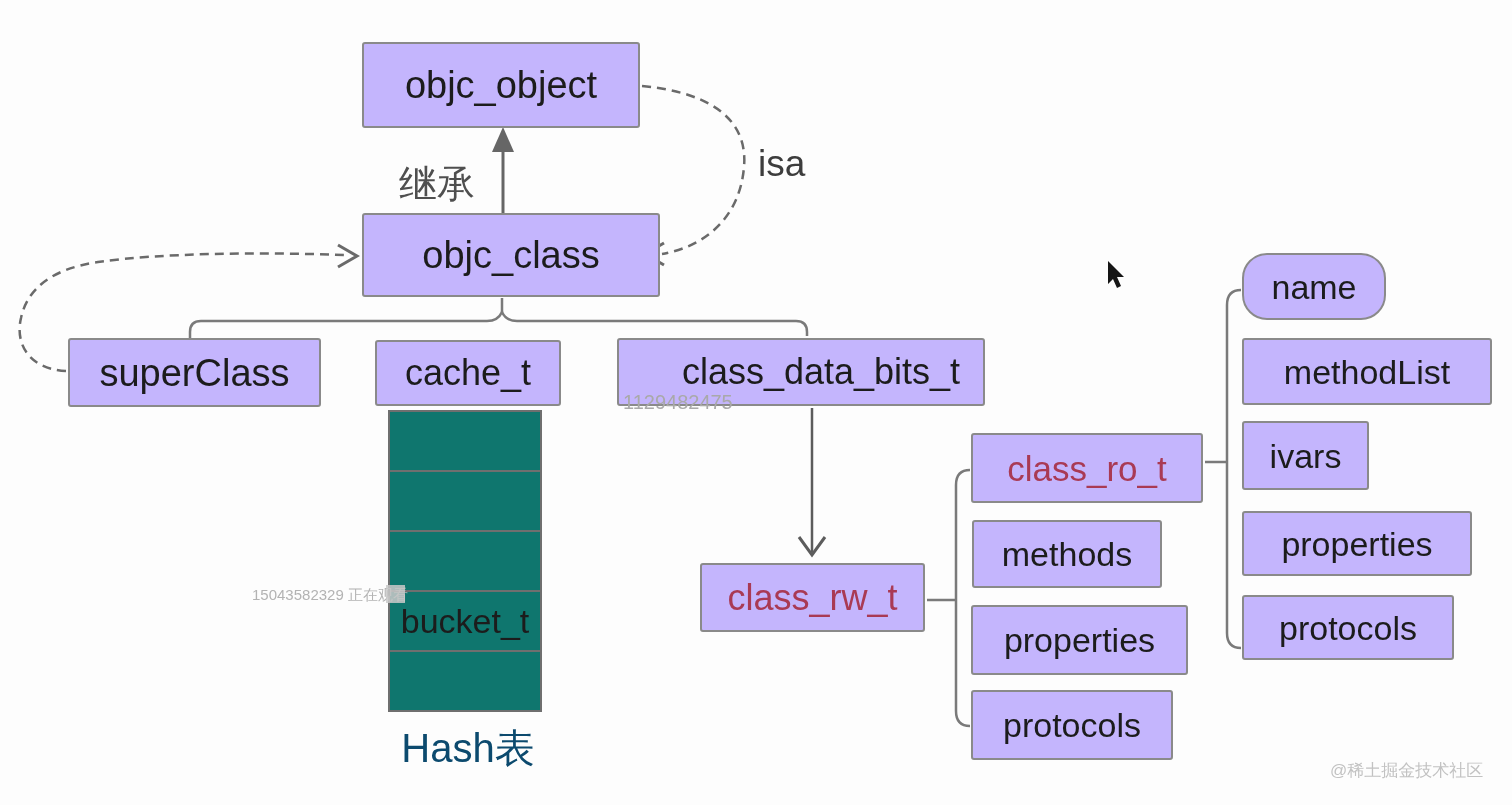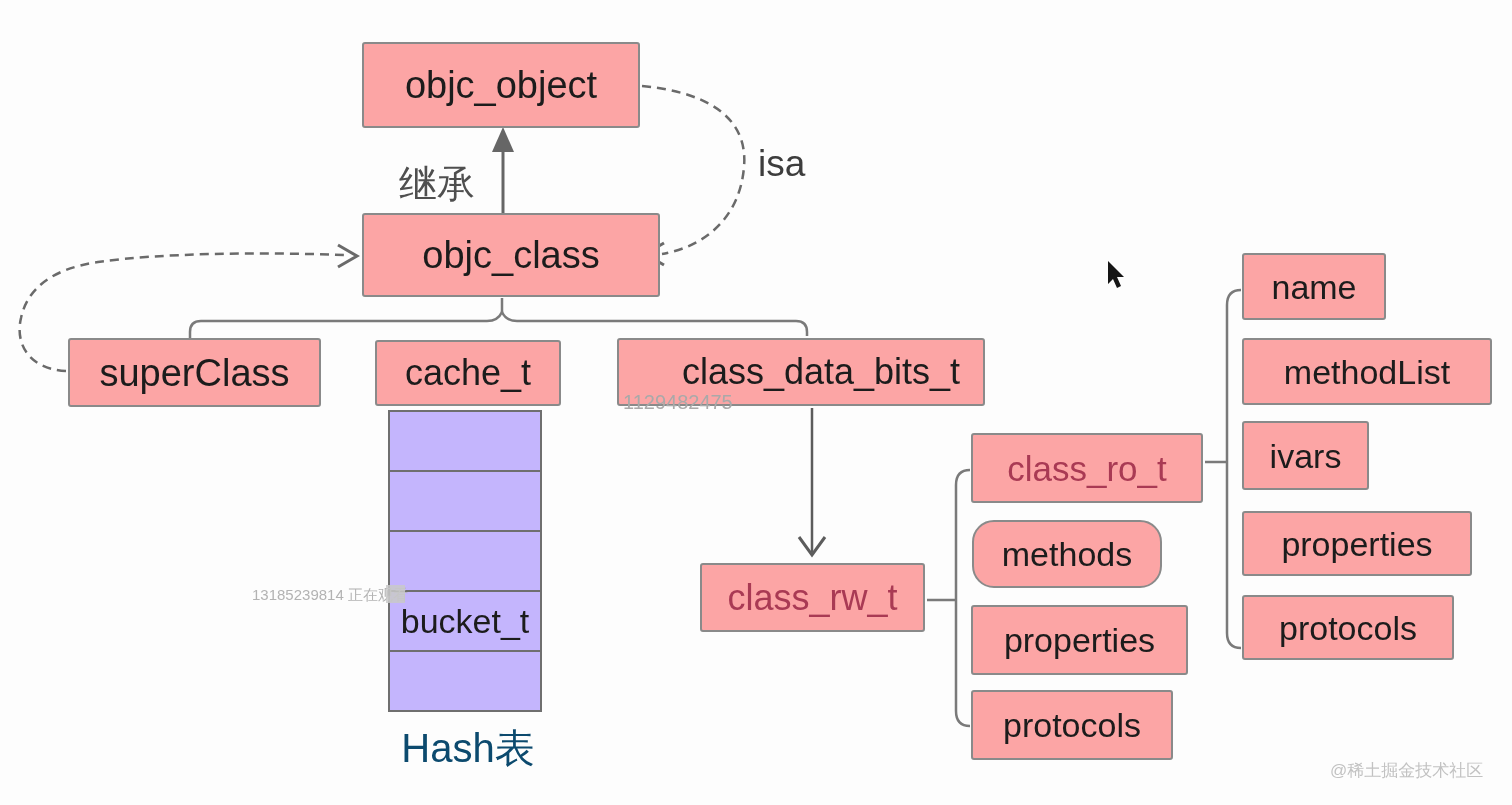--- a/index.html
+++ b/index.html
@@ -7,34 +7,34 @@
     width:1512px;height:805px;overflow:hidden;
     background:#fdfdfd;
     font-family:"Liberation Sans","DejaVu Sans",sans-serif;
   }
   #stage{position:relative;width:1512px;height:805px;background:#fdfdfd;}
   .box{
     position:absolute;
     box-sizing:border-box;
     border:2px solid #8a8a8a;
     border-radius:3px;
-    background:#fca5a5;
+    background:#c4b5fd;
     color:#1c1c1c;
     display:flex;align-items:center;justify-content:center;
     white-space:nowrap;
     line-height:1;
   }
   .box.red{color:#a93a54;}
   .edge-label{position:absolute;color:#4a4a4a;line-height:1;white-space:nowrap;}
   .caption{position:absolute;color:#0c4a6e;line-height:1;white-space:nowrap;}
   .wm{position:absolute;line-height:1;white-space:nowrap;}
   #connectors{position:absolute;left:0;top:0;pointer-events:none;}
   .cache-table{
     position:absolute;left:388px;top:410px;width:154px;height:302px;
-    box-sizing:border-box;border:2px solid #6f6f6f;background:#c4b5fd;
+    box-sizing:border-box;border:2px solid #6f6f6f;background:#0f766e;
     display:flex;flex-direction:column;
   }
   .cache-row{
     flex:1;box-sizing:border-box;border-bottom:2px solid #6f6f6f;
     display:flex;align-items:center;justify-content:center;
     font-size:34px;color:#1c1c1c;line-height:1;white-space:nowrap;
   }
   .cache-row:last-child{border-bottom:none;}
   .wm-block{position:absolute;background:#c9c9c9;opacity:.85;}
 </style>
@@ -76,27 +76,27 @@
   <div class="box" style="left:68px;top:338px;width:253px;height:69px;font-size:38px;">superClass</div>
 
   <div class="box" style="left:375px;top:340px;width:186px;height:66px;font-size:36px;">cache_t</div>
 
   <div class="box" style="left:617px;top:338px;width:368px;height:68px;font-size:36px;padding-left:40px;">class_data_bits_t</div>
 
   <div class="box red" style="left:700px;top:563px;width:225px;height:69px;font-size:36px;">class_rw_t</div>
 
   <div class="box red" style="left:971px;top:433px;width:232px;height:70px;font-size:35px;">class_ro_t</div>
 
-  <div class="box" style="left:972px;top:520px;width:190px;height:68px;font-size:34px;border-radius:22px;">methods</div>
+  <div class="box" style="left:972px;top:520px;width:190px;height:68px;font-size:34px;">methods</div>
 
   <div class="box" style="left:971px;top:605px;width:217px;height:70px;font-size:34px;">properties</div>
 
   <div class="box" style="left:971px;top:690px;width:202px;height:70px;font-size:34px;">protocols</div>
 
-  <div class="box" style="left:1242px;top:253px;width:144px;height:67px;font-size:34px;">name</div>
+  <div class="box" style="left:1242px;top:253px;width:144px;height:67px;font-size:34px;border-radius:25px;">name</div>
 
   <div class="box" style="left:1242px;top:338px;width:250px;height:67px;font-size:34px;">methodList</div>
 
   <div class="box" style="left:1242px;top:421px;width:127px;height:69px;font-size:34px;">ivars</div>
 
   <div class="box" style="left:1242px;top:511px;width:230px;height:65px;font-size:34px;">properties</div>
 
   <div class="box" style="left:1242px;top:595px;width:212px;height:65px;font-size:34px;">protocols</div>
 
   <div class="cache-table">
@@ -110,18 +110,18 @@
   </div>
 
   <div class="edge-label" style="left:399px;top:165px;font-size:38px;color:#4f4f4f;">继承</div>
 
   <div class="edge-label" style="left:758px;top:145px;font-size:37px;color:#3d3d3d;">isa</div>
 
   <div class="caption" style="left:393px;top:728px;width:150px;text-align:center;font-size:40px;">Hash表</div>
 
   <div class="wm" style="left:616px;top:392px;font-size:20px;color:#a9a9a9;margin-left:7px;">1129482475</div>
 
-  <div class="wm" style="left:252px;top:587px;font-size:15px;color:#b3b3b3;">13185239814 正在观看</div>
+  <div class="wm" style="left:252px;top:587px;font-size:15px;color:#b3b3b3;">15043582329 正在观看</div>
   <div class="wm-block" style="left:386px;top:585px;width:19px;height:18px;"></div>
 
   <div class="wm" style="left:1330px;top:762px;font-size:17px;color:#c2c2c2;">@稀土掘金技术社区</div>
 
 </div>
 
 </body></html>

